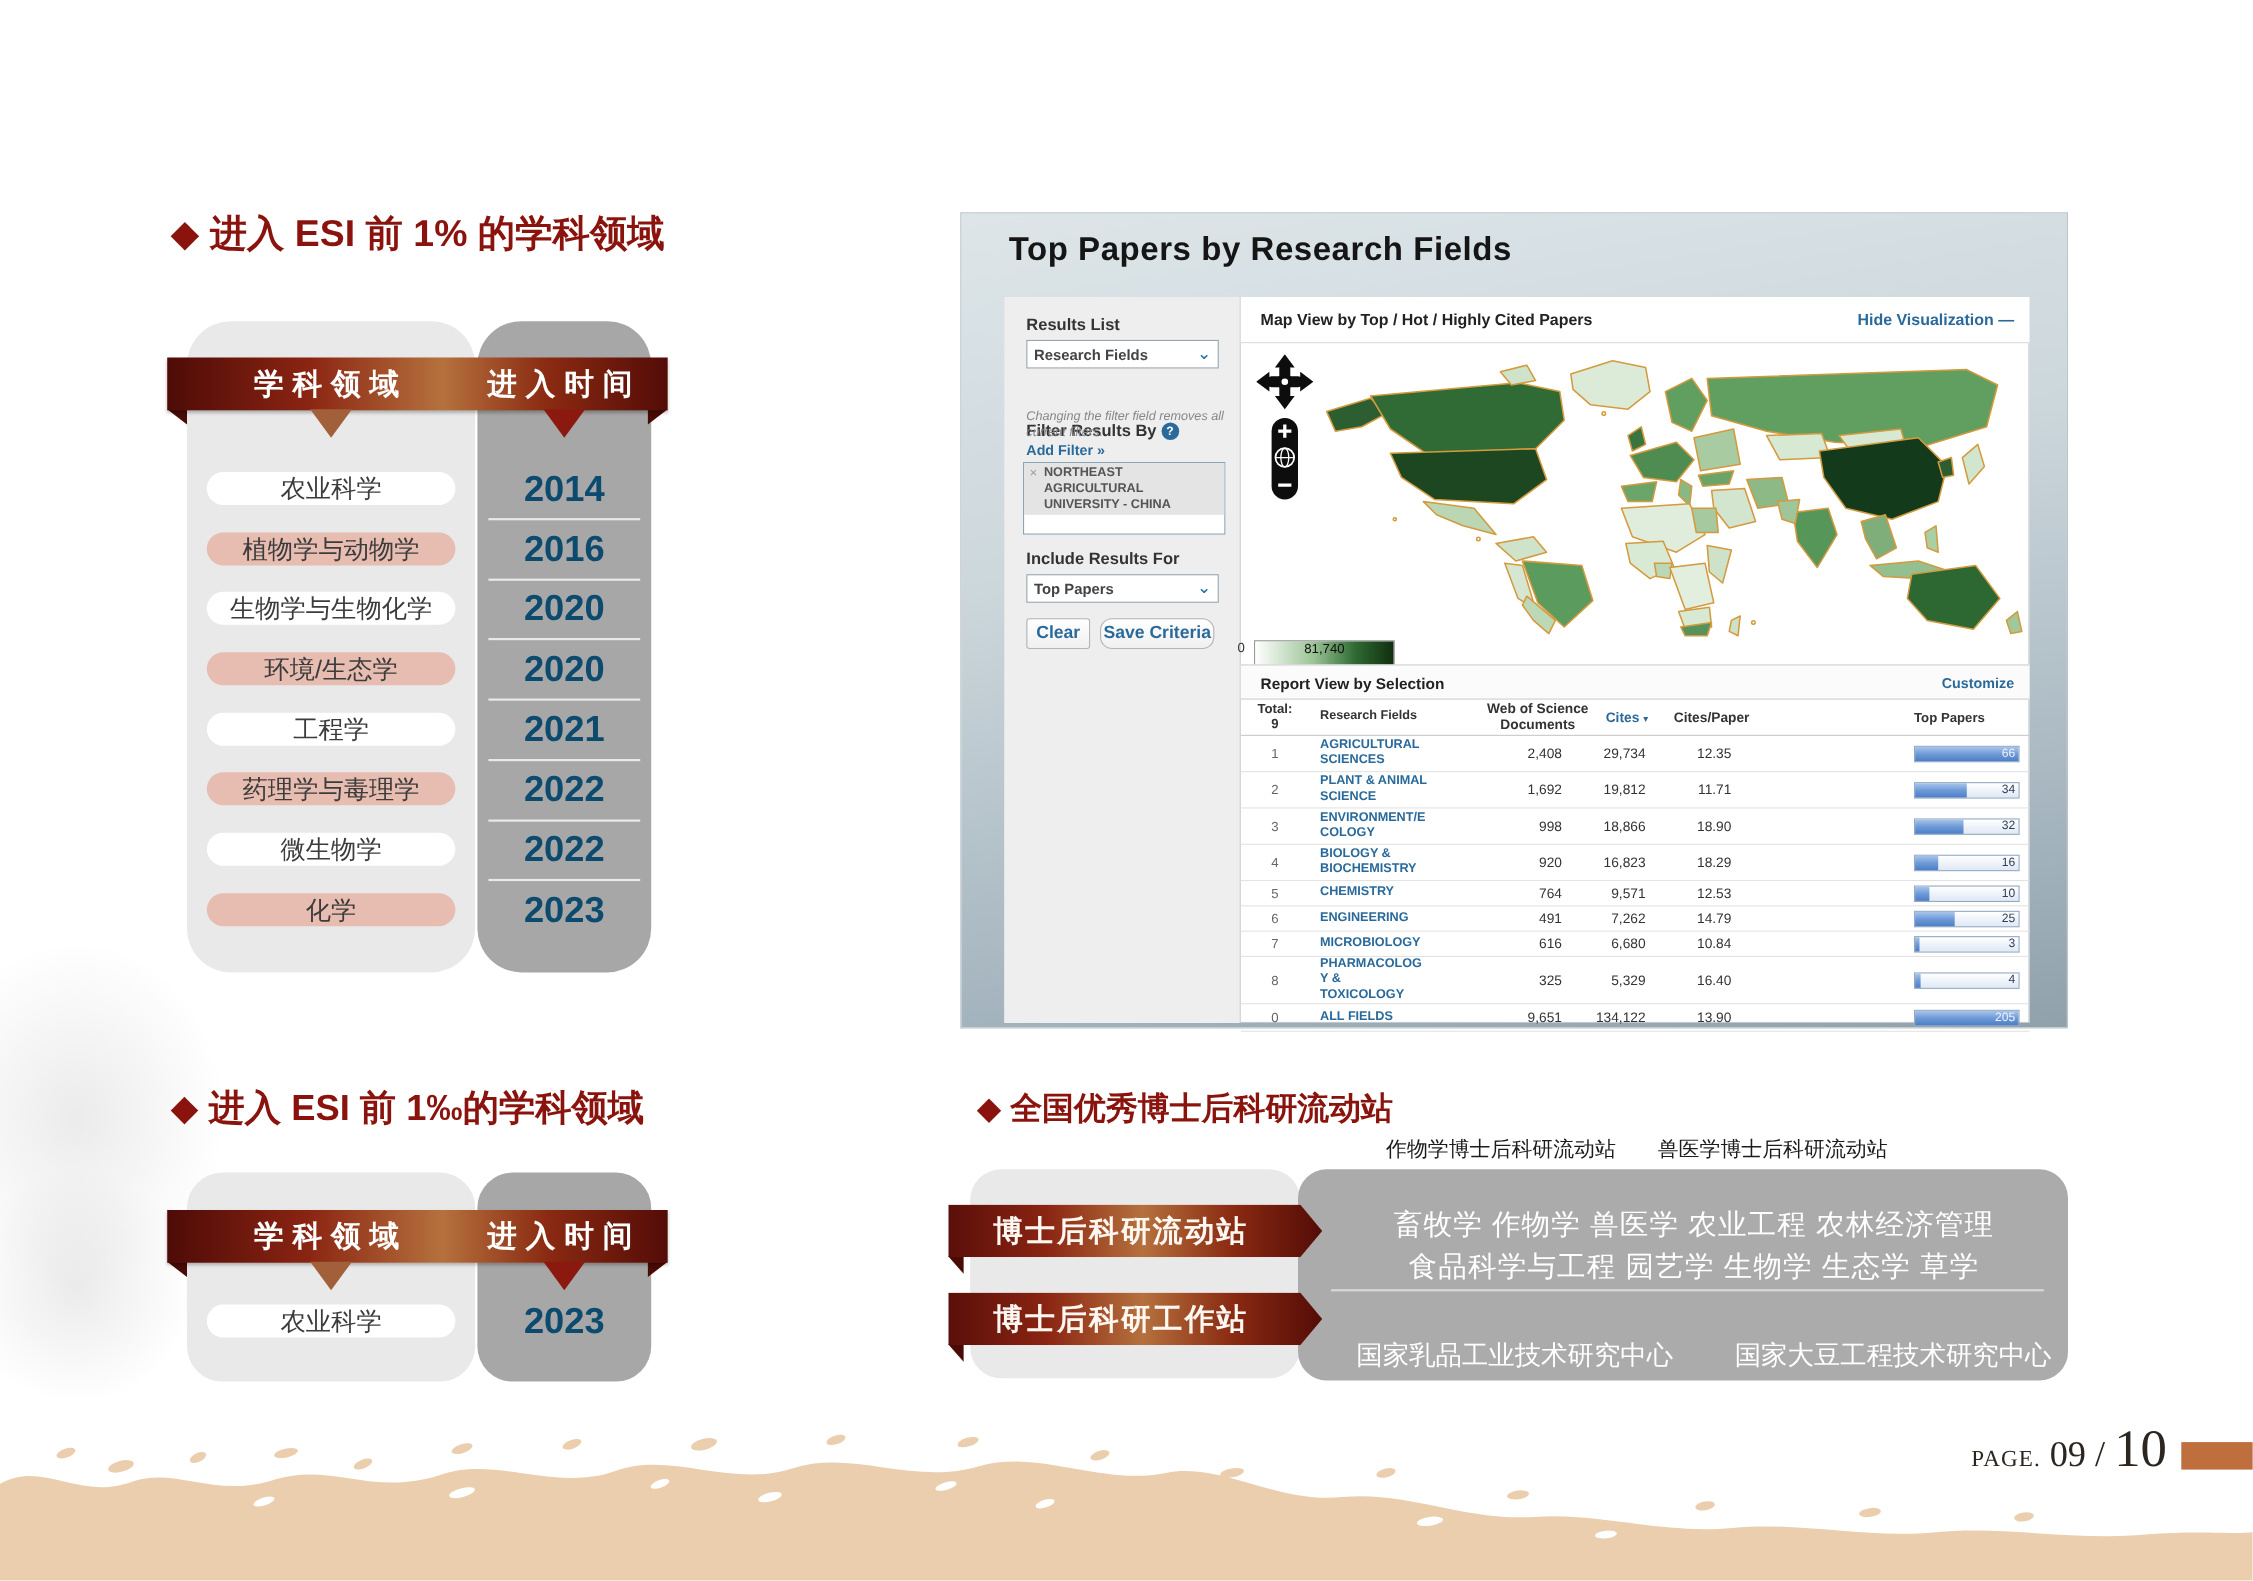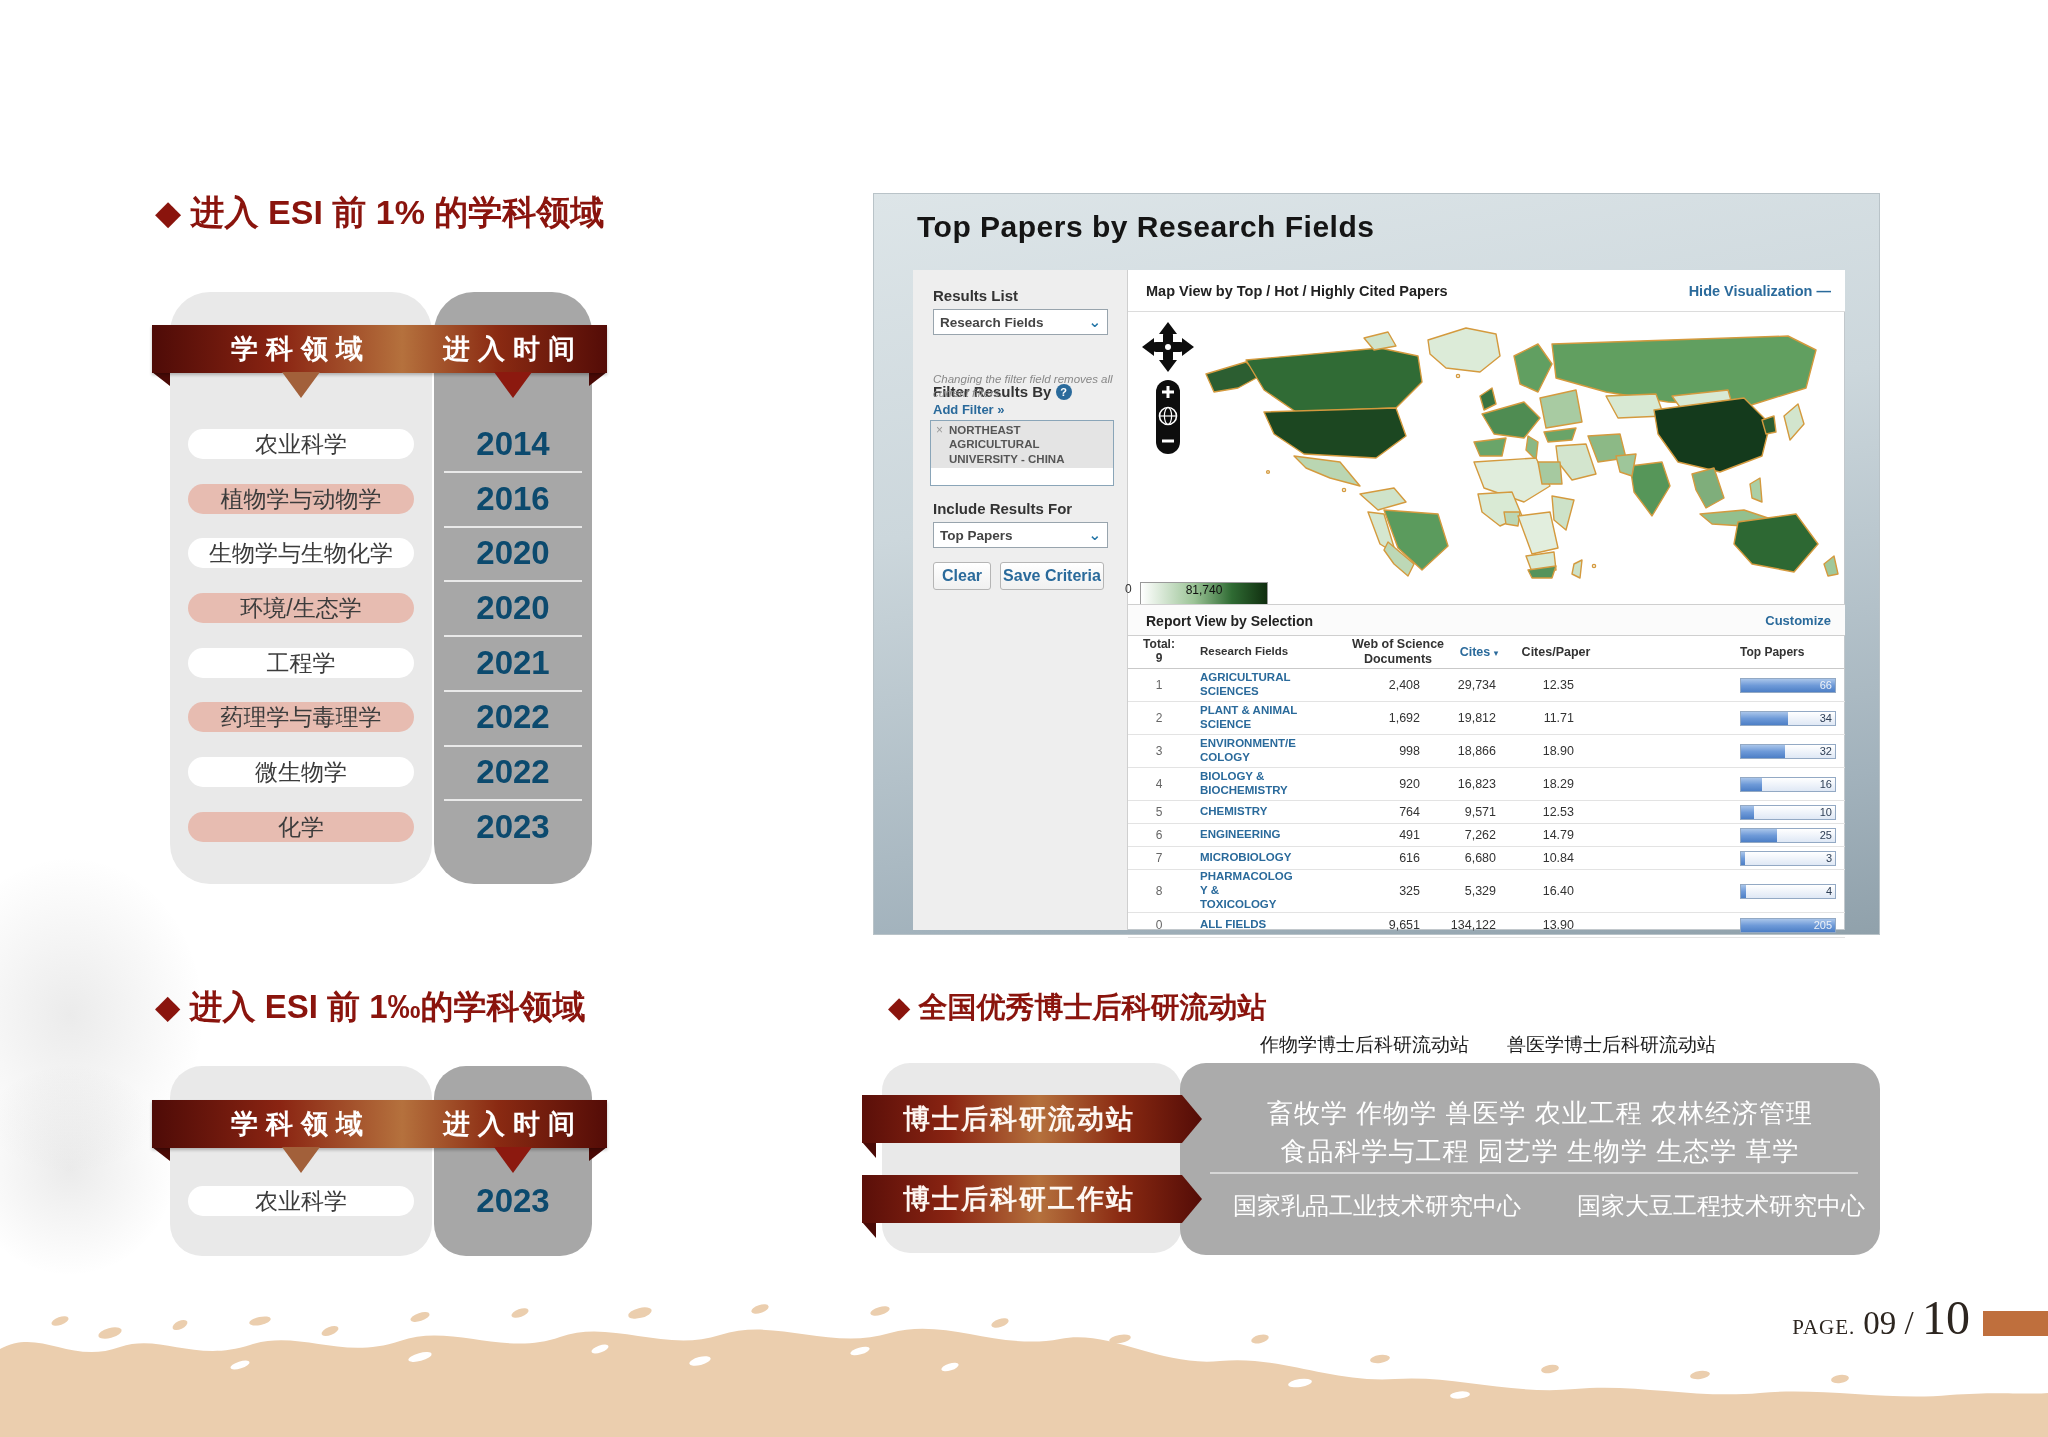--- a/index.html
+++ b/index.html
@@ -34,21 +34,21 @@
 
   
   .ribbon{height:48px;background:linear-gradient(90deg,#5a0f09 0%,#8a2412 26%,#b5713d 52%,#8a2a12 76%,#540c07 100%);
           clip-path:polygon(0 0,calc(100% - 20px) 0,100% 50%,calc(100% - 20px) 100%,0 100%);
           color:#fdf7f2;font-weight:bold;font-size:27px;letter-spacing:2px;
           display:flex;align-items:center;justify-content:center;padding-right:26px;box-sizing:border-box;}
   .rfold{width:0;height:0;border-top:16px solid #4a0a06;border-left:14px solid transparent;}
   .gpanel{background:#ababab;border-radius:26px;}
   .gline{color:#ffffff;font-size:26px;letter-spacing:1px;text-align:center;white-space:nowrap;}
   .gdivider{height:2px;background:#d7d7d7;}
-  .gcenters{color:#ffffff;font-size:24px;white-space:nowrap;text-align:center;}
+  .gcenters{color:#ffffff;font-size:24px;white-space:nowrap;text-align:center;margin-top:26px;}
   .gcenters span{margin:0 28px;}
 
   
   .app-panel{left:873px;top:193px;width:1007px;height:742px;
              background:linear-gradient(170deg,#dde5e8 0%,#ccd7dc 38%,#a2b2bc 82%,#90a1ab 100%);
              border:1px solid #b9c3c8;box-sizing:border-box;}
   .app-title{left:917px;top:210px;font-size:30px;font-weight:bold;color:#151515;letter-spacing:.5px;}
   .app-card{left:913px;top:270px;width:932px;height:660px;background:#ffffff;border:1px solid #c2c8cc;box-sizing:border-box;}
   .side{left:913px;top:270px;width:215px;height:660px;background:#eeeeee;border-right:1px solid #cfcfcf;box-sizing:border-box;}
   .lbl{font-weight:bold;font-size:15px;color:#333;}
@@ -241,21 +241,21 @@
 AGRICULTURAL
 UNIVERSITY - CHINA</span>
   </div>
 </div>
 <div class="abs lbl" style="left:933px;top:500px;">Include Results For</div>
 <div class="abs dd" style="left:933px;top:522px;">
   <span class="v">Top Papers</span>
   <span class="c">⌄</span>
 </div>
 <div class="abs btn" style="left:933px;top:562px;width:58px;">Clear</div>
-<div class="abs btn" style="left:1000px;top:562px;width:104px;">Save Criteria</div>
+<div class="abs btn" style="left:1000px;top:562px;width:104px;border-radius:11px;">Save Criteria</div>
 
 <div class="abs maphdr">
   <span class="t">Map View by Top / Hot / Highly Cited Papers</span>
   <span class="h">
     <span class="blue">Hide Visualization</span>
     <span class="blue">—</span>
   </span>
 </div>
 
 <svg class="abs" style="left:1128px;top:312px;" width="717" height="268" viewBox="0 0 717 268">

